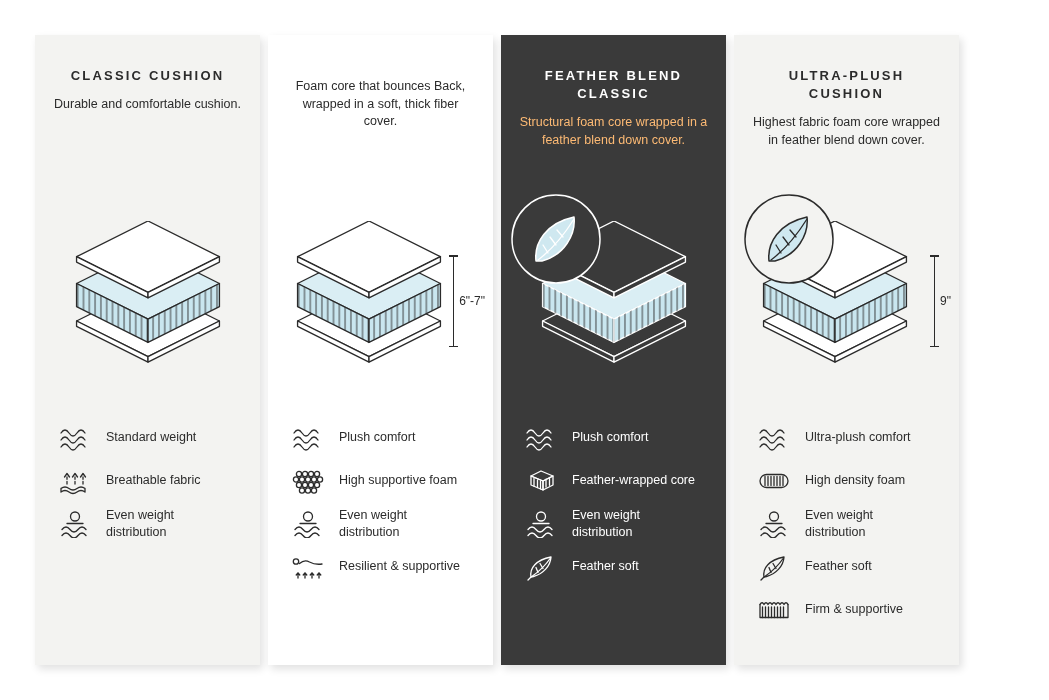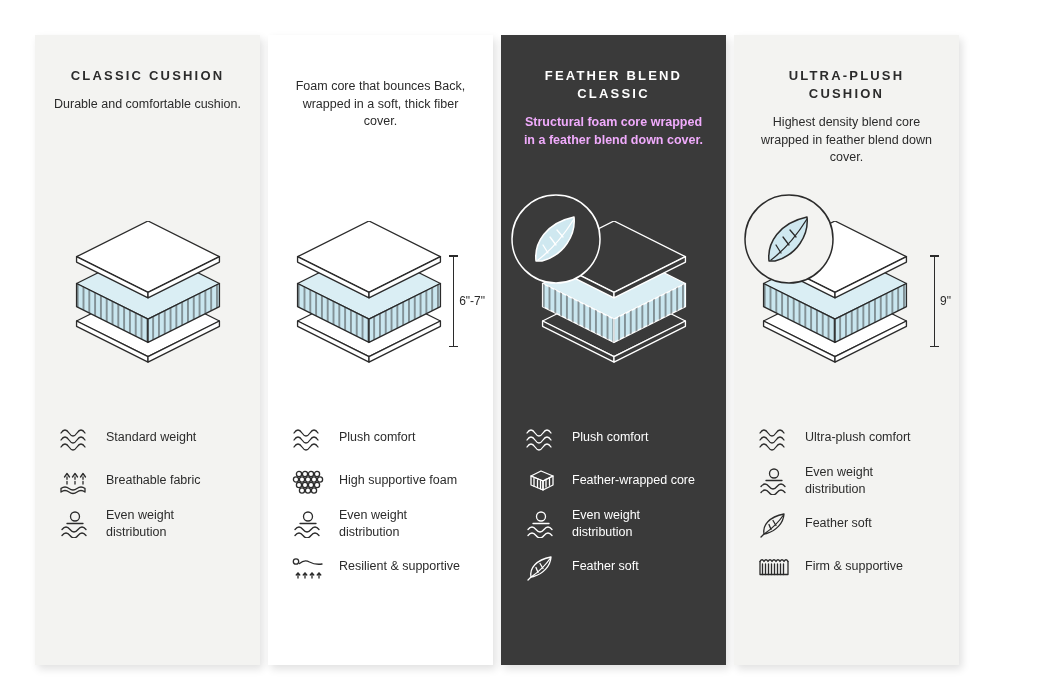--- a/index.html
+++ b/index.html
@@ -20,21 +20,21 @@
   .card.dark{--card-bg:#3a3a3a; --stroke:#ffffff; --slab:#3a3a3a; color:#ffffff;}
   .head{height:134px;box-sizing:border-box;padding-top:32px;}
   .card h2{
     margin:0 auto;max-width:175px;text-align:center;
     font-size:13px;font-weight:bold;letter-spacing:2.2px;line-height:1.4;
   }
   .desc{
     margin:11px auto 0;max-width:188px;text-align:center;
     font-size:12.5px;line-height:1.4;
   }
-  .dark .desc{color:#f0abfc;font-weight:bold;}
+  .dark .desc{color:#fdba74;}
   .illus{position:relative;height:230px;display:flex;justify-content:center;align-items:flex-start;padding-top:52px;box-sizing:border-box;}
   .cushion{width:170px;height:150px;display:block;}
   .shift .cushion{transform:translateX(-12px);}
   .cushion polygon{fill:var(--slab);stroke:var(--stroke);stroke-width:1.5;stroke-linejoin:round;}
   .cushion .blue-top{fill:#daeef4;}
   .cushion .blue-side{fill:#c9e6ef;}
   .cushion .hatch{fill:url(#hatch);stroke:none;}
   .badge{position:absolute;left:9px;top:24px;width:92px;height:92px;}
   .badge circle{fill:var(--card-bg);stroke:var(--stroke);stroke-width:1.5;}
   .badge .blade{fill:#cfe8f0;stroke:var(--stroke);stroke-width:1.5;stroke-linejoin:round;}
@@ -257,21 +257,21 @@
           </svg>
         </span>
         <span class="flabel">Feather soft</span>
       </li>
     </ul>
   </section>
 
   <section class="card light">
     <div class="head">
       <h2>ULTRA-PLUSH CUSHION</h2>
-      <p class="desc">Highest density blend core wrapped in feather blend down cover.</p>
+      <p class="desc">Highest fabric foam core wrapped in feather blend down cover.</p>
     </div>
     <div class="illus shift">
       <svg class="cushion" viewBox="0 0 190 168">
         <polygon points="95,72 175,112 95,152 15,112"></polygon>
         <polygon points="15,112 95,152 95,158 15,118"></polygon>
         <polygon points="95,152 175,112 175,118 95,158"></polygon>
         <polygon class="blue-top" points="95,30 175,70 95,110 15,70"></polygon>
         <polygon class="blue-side" points="15,70 95,110 95,136 15,96"></polygon>
         <polygon class="hatch" points="15,70 95,110 95,136 15,96"></polygon>
         <polygon class="blue-side" points="95,110 175,70 175,96 95,136"></polygon>
@@ -296,20 +296,29 @@
         <span class="ficon">
           <svg viewBox="0 0 36 28">
               <path d="M4 9 q4 -6 8 0 t8 0 t8 0 M4 16 q4 -6 8 0 t8 0 t8 0 M4 23 q4 -6 8 0 t8 0 t8 0"></path>
             </svg>
         </span>
         <span class="flabel">Ultra-plush comfort</span>
       </li>
       <li>
         <span class="ficon">
           <svg viewBox="0 0 36 28">
+              <rect x="4" y="7.5" width="28" height="13" rx="6.5"></rect>
+              <path d="M9 9.5 V18.5 M12 9.5 V18.5 M15 9.5 V18.5 M18 9.5 V18.5 M21 9.5 V18.5 M24 9.5 V18.5 M27 9.5 V18.5"></path>
+            </svg>
+        </span>
+        <span class="flabel">High density foam</span>
+      </li>
+      <li>
+        <span class="ficon">
+          <svg viewBox="0 0 36 28">
               <circle cx="18" cy="6.5" r="4.5"></circle>
               <path d="M10 13.5 H26 M5 19.5 q4 -5 8 0 t8 0 t8 0 M5 25.5 q4 -5 8 0 t8 0 t8 0"></path>
             </svg>
         </span>
         <span class="flabel">Even weight distribution</span>
       </li>
       <li>
         <span class="ficon">
           <svg viewBox="0 0 36 28">
             <path d="M8 24 C6.5 15 13 7 28 4 C27.5 13 20 21 10.5 23.5 Z"></path>

